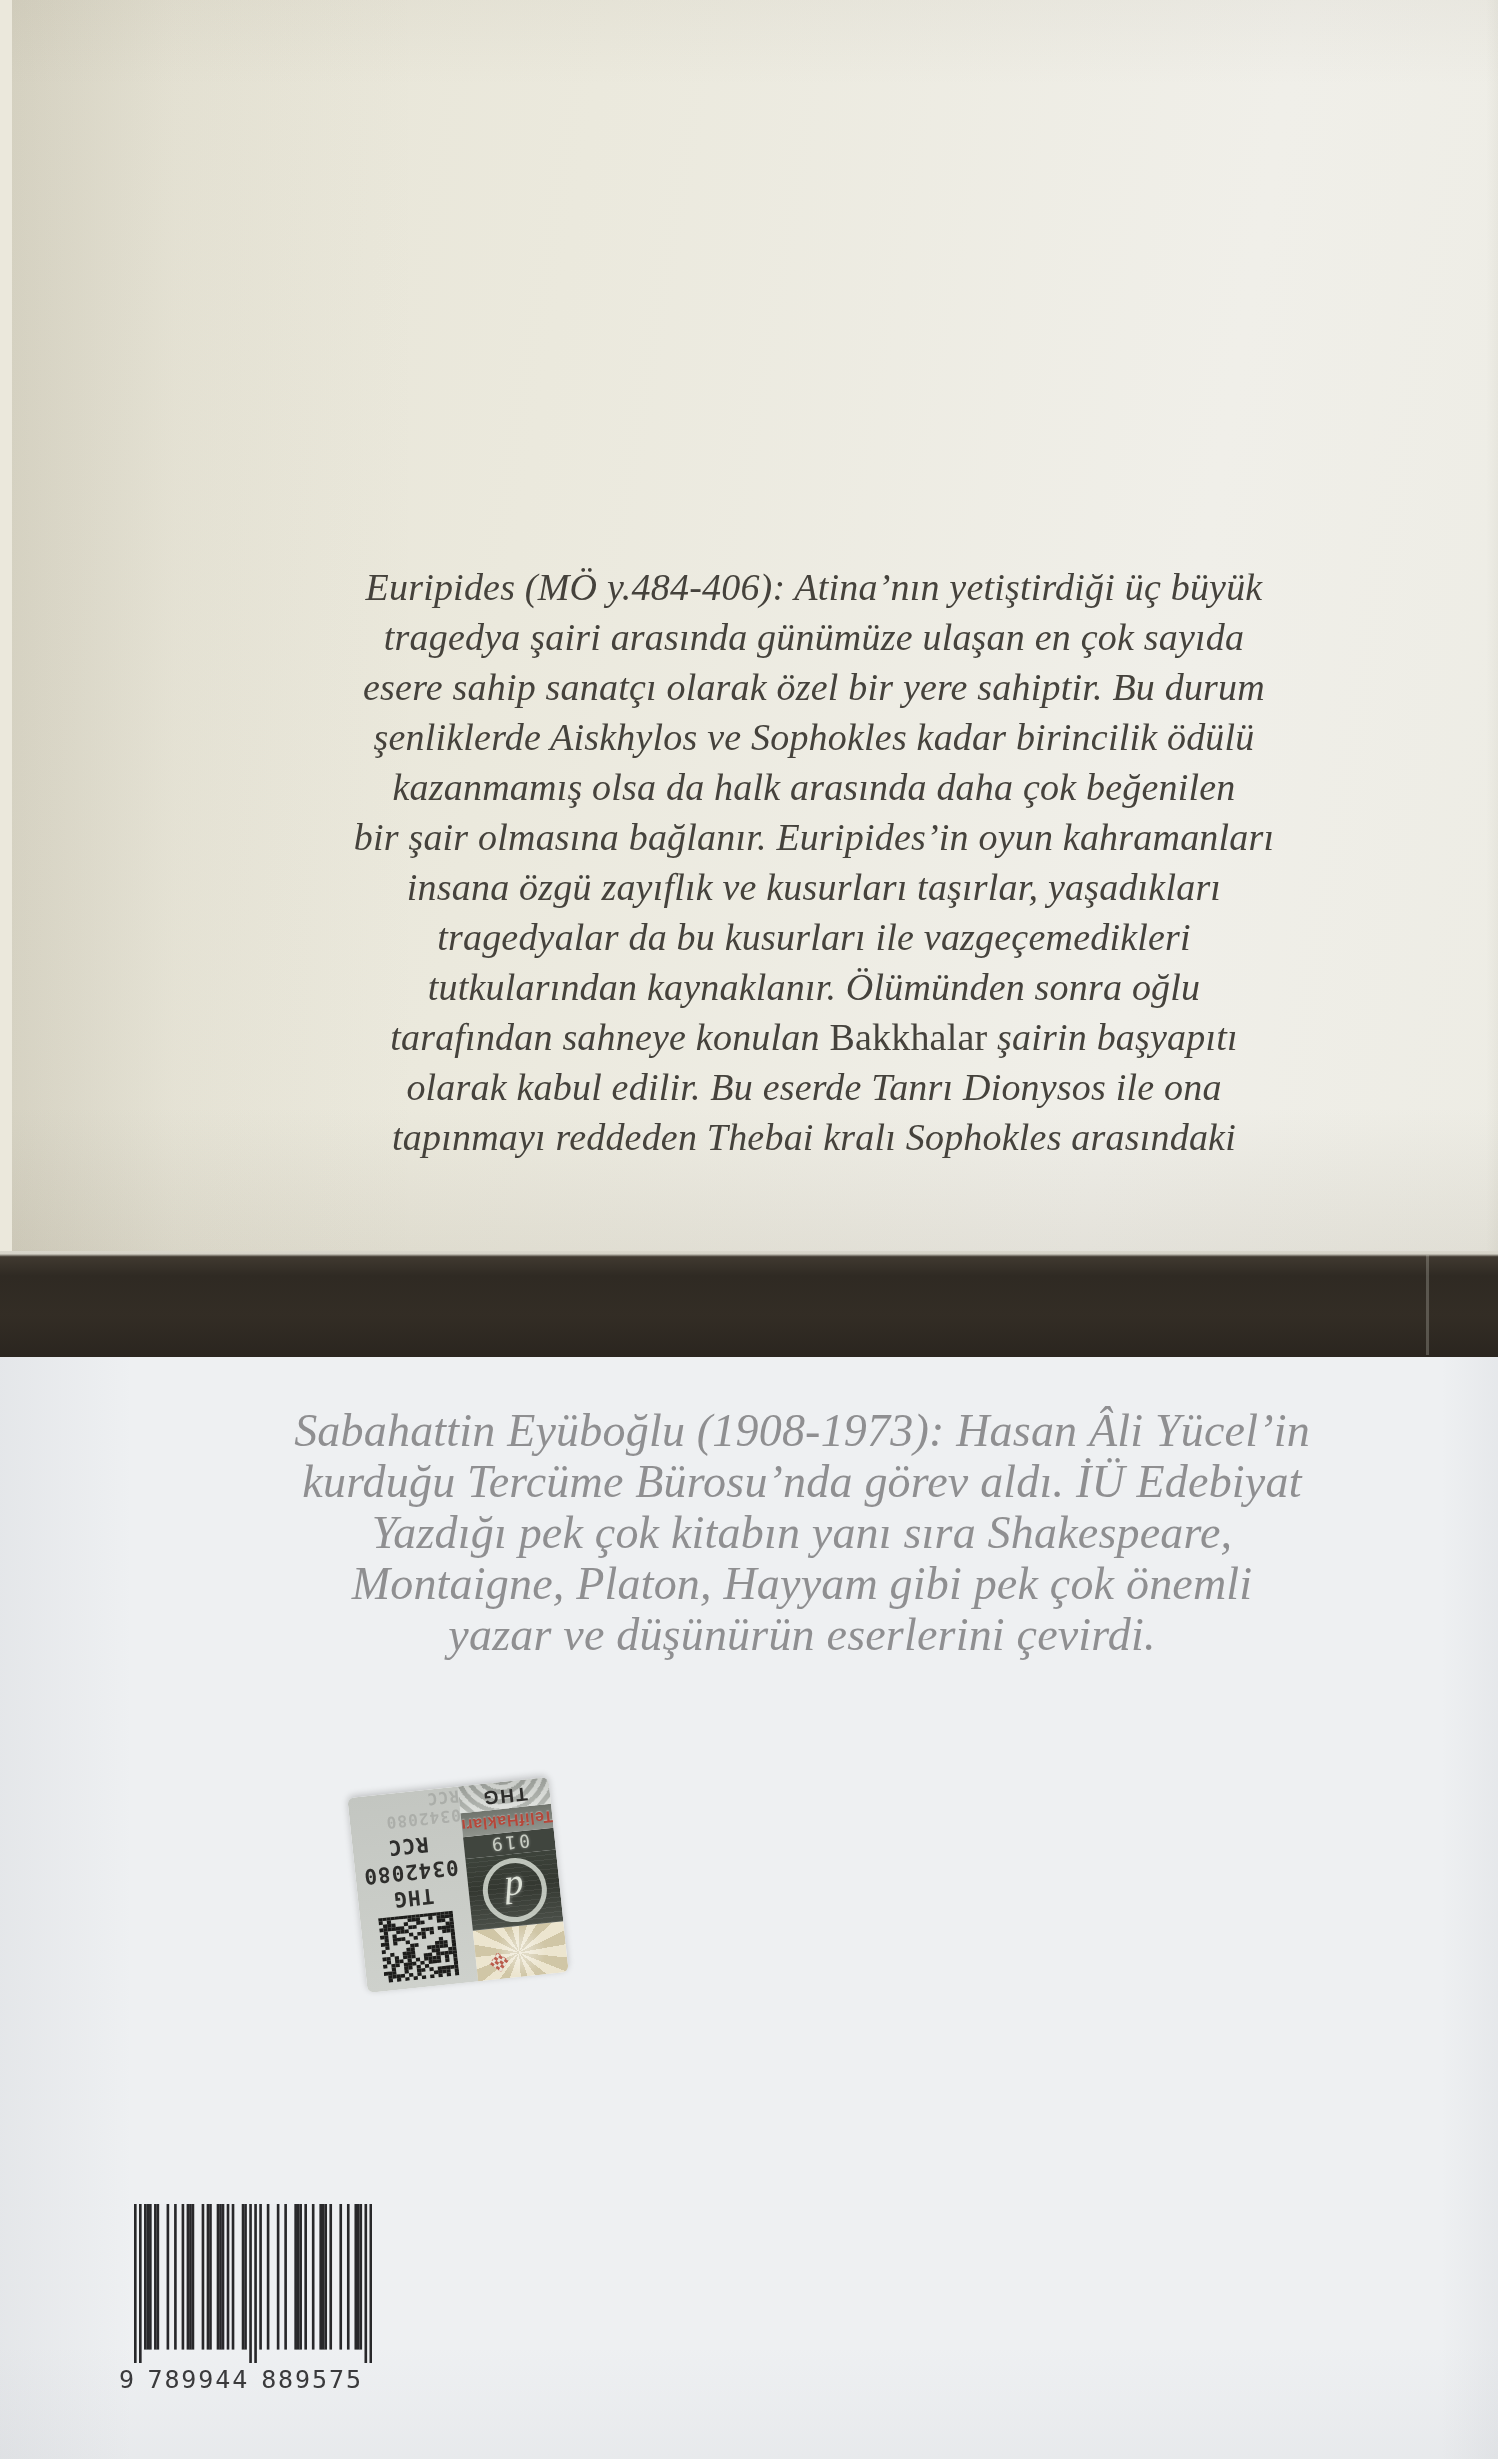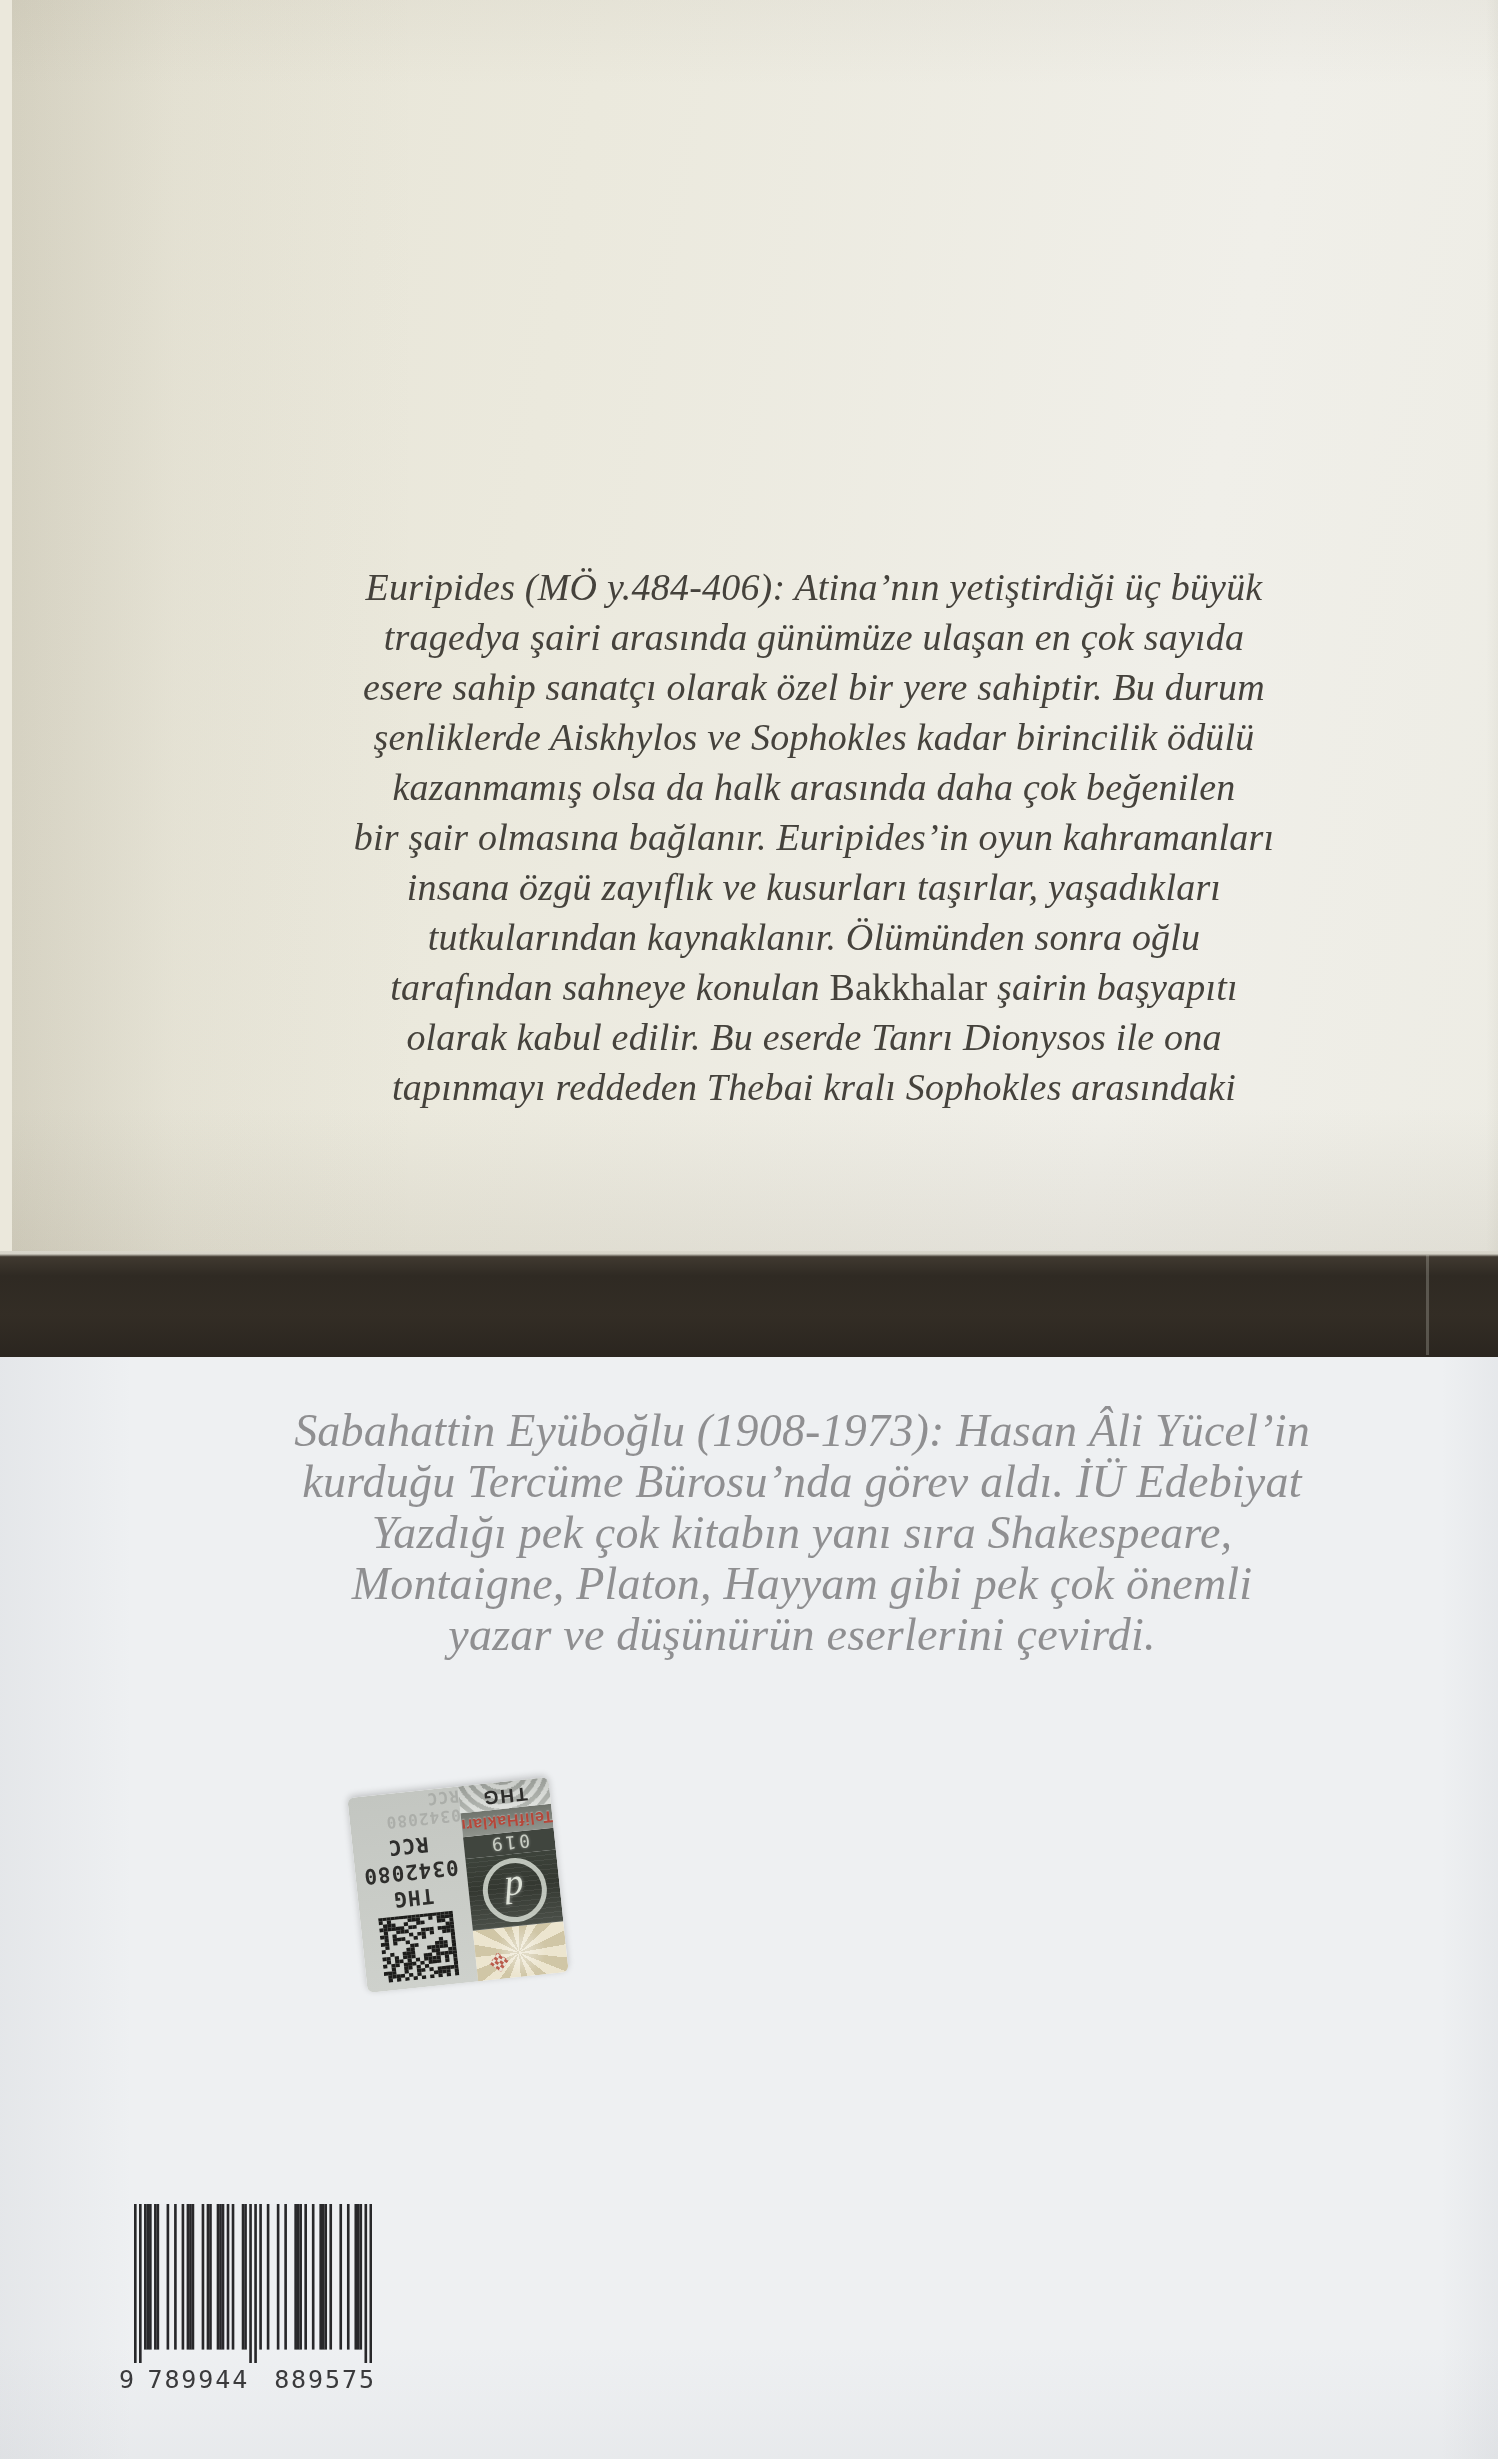--- a/index.html
+++ b/index.html
@@ -118,36 +118,37 @@
 
   
   .barcode{position:absolute;left:119px;top:2204px;width:261px;}
   .ean{display:block;margin-left:15.4px;width:238px;height:159px;}
   .ean rect{fill:#28282a;}
   .barcode-digits{
     display:flex;margin-top:1.9px;
     font-family:"DejaVu Sans Mono",monospace;font-size:25px;color:#3a3a3c;letter-spacing:1.9px;
   }
   .bd-left{margin-right:11.5px;}
-  .bd-g1{margin-right:25px;text-align:center;}
+  .bd-g1{margin-right:12px;text-align:center;}
 </style>
 </head>
 <body>
 
 <div class="page">
 
   <section class="top-section">
     <div class="bio bio-euripides">
       <div class="line">Euripides (MÖ y.484-406): Atina’nın yetiştirdiği üç büyük</div>
       <div class="line">tragedya şairi arasında günümüze ulaşan en çok sayıda</div>
       <div class="line">esere sahip sanatçı olarak özel bir yere sahiptir. Bu durum</div>
       <div class="line">şenliklerde Aiskhylos ve Sophokles kadar birincilik ödülü</div>
       <div class="line">kazanmamış olsa da halk arasında daha çok beğenilen</div>
       <div class="line">bir şair olmasına bağlanır. Euripides’in oyun kahramanları</div>
       <div class="line">insana özgü zayıflık ve kusurları taşırlar, yaşadıkları</div>
+      <div class="line">tragedyalar da bu kusurları ile vazgeçemedikleri</div>
       <div class="line">tutkularından kaynaklanır. Ölümünden sonra oğlu</div>
       <div class="line"><span>tarafından sahneye konulan </span><span class="upright">Bakkhalar</span><span> şairin başyapıtı</span></div>
       <div class="line">olarak kabul edilir. Bu eserde Tanrı Dionysos ile ona</div>
       <div class="line">tapınmayı reddeden Thebai kralı Sophokles arasındaki</div>
     </div>
   </section>
 
   <div class="black-band"></div>
   <div class="crease-band"></div>
   <div class="crease-bottom"></div>

